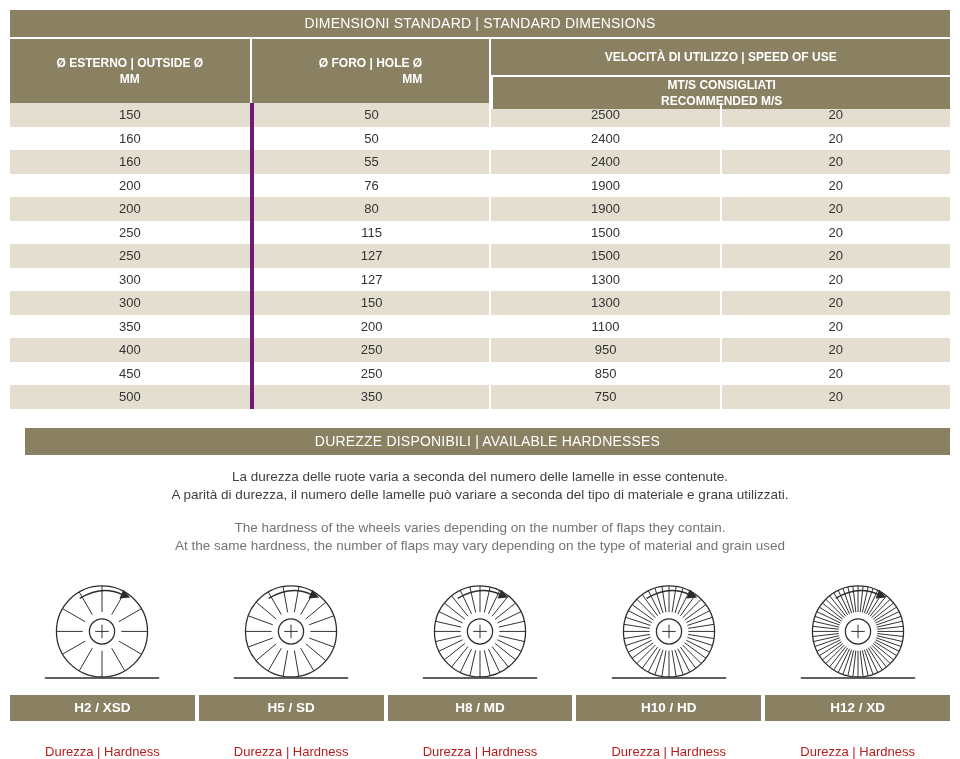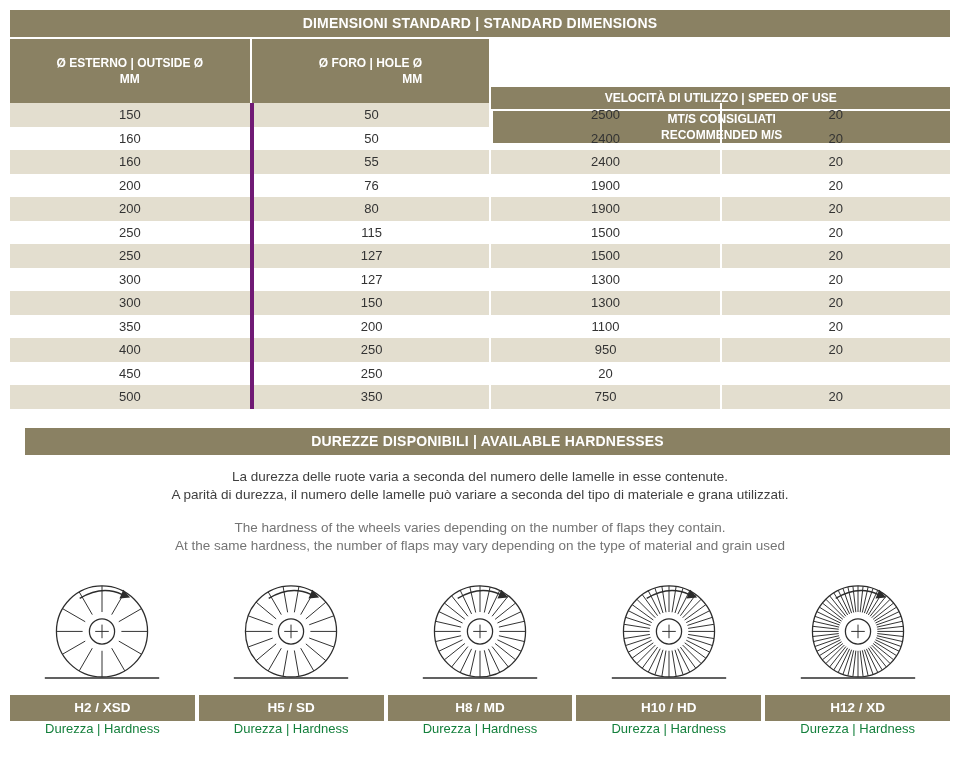--- a/index.html
+++ b/index.html
@@ -10,21 +10,21 @@
     padding: 10px;
     font-family: "Liberation Sans", sans-serif;
     color: #3c3c3c;
     overflow: hidden;
   }
 
   
   .bar-title {
     background: var(--olive);
     color: #ffffff;
-    font-weight: bold;
+    font-weight: normal;
     font-size: 14px;
     text-align: center;
     height: 27px;
     line-height: 27px;
     letter-spacing: .2px;
   }
 
   :root { --olive: #8a8163; --beige: #e3decf; }
 
   
@@ -39,21 +39,21 @@
     line-height: 1.35;
     display: flex;
     align-items: center;
     justify-content: center;
     text-align: center;
     white-space: pre-line;
   }
   .hc1 { width: 25.5%; }
   .hc2 { width: 25.5%; border-left: 2px solid #fff; text-align: right; }
   .h-group { width: 49%; display: flex; flex-direction: column; border-left: 2px solid #fff; }
-  .h-group-top { height: 22px; flex: none; margin-top: 48px; }
+  .h-group-top { height: 36px; flex: none; }
   .h-group-sub { display: flex; flex: 1; border-top: 2px solid #fff; }
   .hc3 { flex: 1; }
   .hc4 { flex: 1; border-left: 2px solid #fff; }
 
   .t-body .row { display: flex; }
   .t-body .row:nth-child(odd) { background: var(--beige); }
   .t-body .cell {
     height: 23.5px;
     line-height: 23.5px;
     text-align: center;
@@ -84,23 +84,23 @@
     width: 100%;
     background: var(--olive);
     color: #ffffff;
     font-weight: bold;
     font-size: 13.5px;
     text-align: center;
     height: 26px;
     line-height: 26px;
   }
   .hardness-sub {
-    margin-top: 0;
+    margin-top: 23px;
     font-size: 13px;
-    color: #15803d;
+    color: #b91c1c;
     text-align: center;
   }
 </style>
 </head>
 <body>
 
 <div class="dim-table">
   <div class="bar-title">DIMENSIONI STANDARD | STANDARD DIMENSIONS</div>
 
   <div class="t-head">
@@ -180,20 +180,21 @@
       </div>
       <div class="row">
         <div class="cell c1">400</div>
         <div class="cell c2">250</div>
         <div class="cell c3">950</div>
         <div class="cell c4">20</div>
       </div>
       <div class="row">
         <div class="cell c1">450</div>
         <div class="cell c2">250</div>
+        <div class="cell c3">850</div>
         <div class="cell c4">20</div>
       </div>
       <div class="row">
         <div class="cell c1">500</div>
         <div class="cell c2">350</div>
         <div class="cell c3">750</div>
         <div class="cell c4">20</div>
       </div>
     </div>
 </div>

